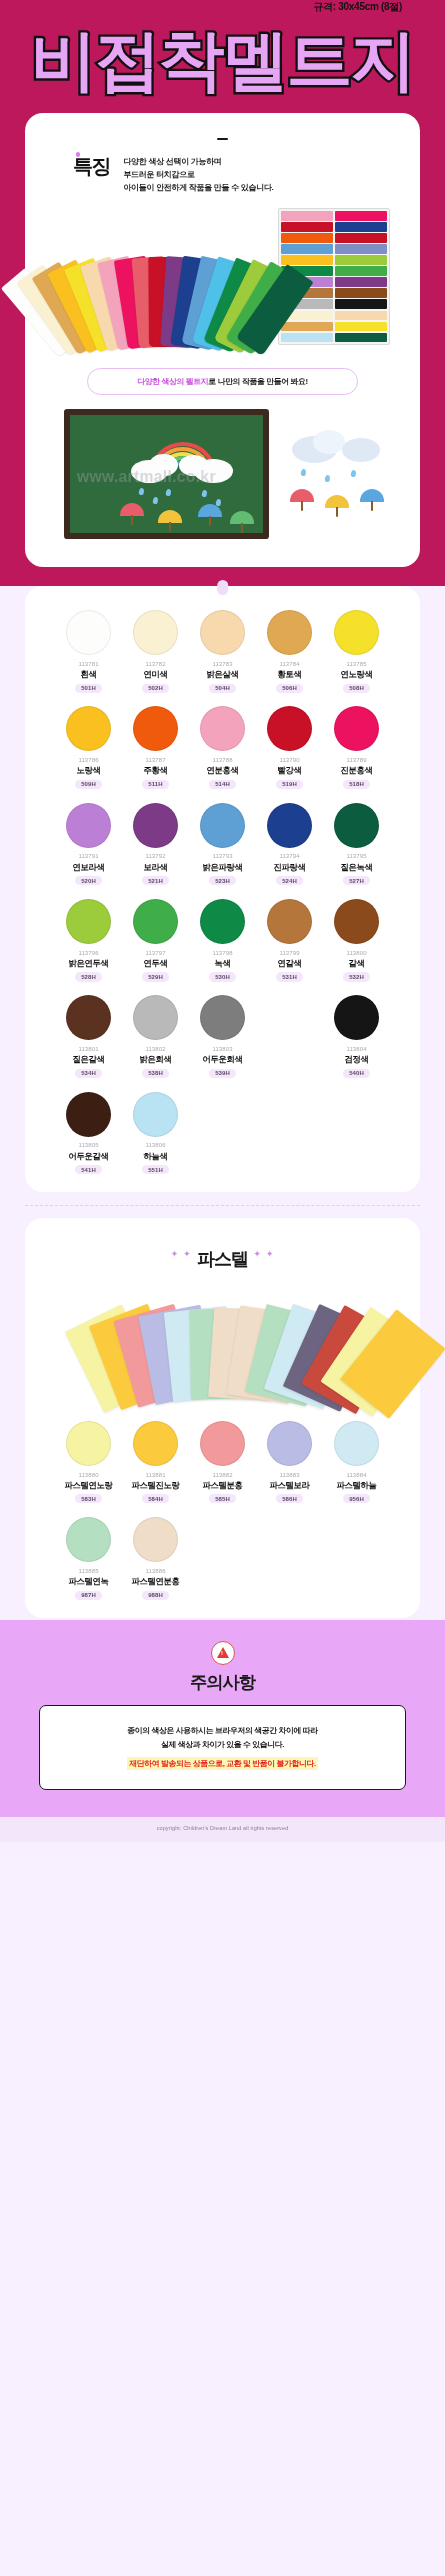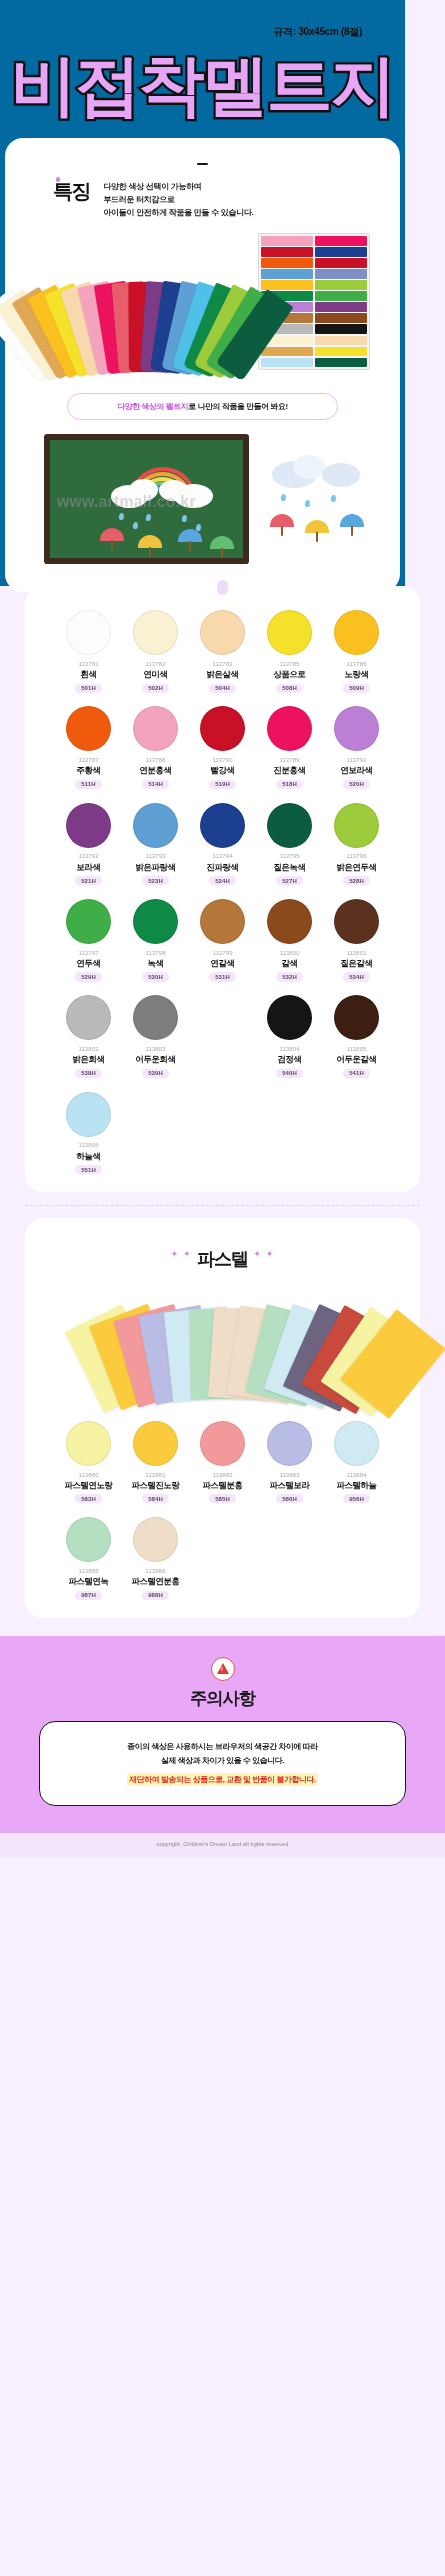--- a/index.html
+++ b/index.html
@@ -14,24 +14,23 @@
     position: relative;
     width: 445px;
     min-height: 2576px;
     background: #f9f0ff;
     overflow: hidden;
   }
 
   
   .hero {
     position: relative;
-    width: 405px;
+    width: 445px;
     height: 586px;
-    background: #0369a1;
-    padding-top: 25px;
+    background: #be185d;
   }
   .spec-line {
     text-align: right;
     padding-right: 43px;
     font-size: 10px;
     font-weight: 700;
     color: #111111;
     letter-spacing: -0.3px;
   }
   .hero-title-wrap {
@@ -339,21 +338,21 @@
     border-radius: 1.6px;
     transform-origin: bottom center;
     box-shadow: 0 1px 2.6px rgba(0,0,0,0.10);
   }
 
   
   .caution-zone {
     width: 445px;
     background: #e9a8f7;
     padding: 21px 0 27px 0;
-    margin-top: 18px;
+    margin-top: 2px;
   }
   .caution-head {
     text-align: center;
     margin-bottom: 11.5px;
   }
   .warn-ico {
     width: 24px; height: 24px;
     border-radius: 50%;
     background: #ffffff;
     border: 1.6px solid #d9534f;
@@ -382,21 +381,21 @@
     font-size: 17.3px;
     font-weight: 900;
     letter-spacing: -1px;
     color: #1a1a1a;
   }
   .caution-box {
     width: 367px;
     margin: 0 auto;
     background: #fff;
     border: 1.6px solid #1a1a1a;
-    border-radius: 16px;
+    border-radius: 7px;
     padding: 18px 15.7px 19px 15.7px;
     text-align: center;
   }
   .c-line {
     font-size: 7.9px;
     font-weight: 700;
     color: #161616;
     letter-spacing: -0.4px;
     line-height: 1.75;
   }
@@ -558,23 +557,29 @@
           <div class="sw-name">연미색</div>
           <div class="sw-price">502H</div>
         </div>
         <div class="sw">
           <div class="sw-disc" style="background: rgb(248, 217, 173);"></div>
           <div class="sw-code">113783</div>
           <div class="sw-name">밝은살색</div>
           <div class="sw-price">504H</div>
         </div>
         <div class="sw">
+          <div class="sw-disc" style="background: rgb(224, 168, 82);"></div>
+          <div class="sw-code">113784</div>
+          <div class="sw-name">황토색</div>
+          <div class="sw-price">506H</div>
+        </div>
+        <div class="sw">
           <div class="sw-disc" style="background: rgb(245, 224, 42);"></div>
           <div class="sw-code">113785</div>
-          <div class="sw-name">상품으로</div>
+          <div class="sw-name">연노랑색</div>
           <div class="sw-price">508H</div>
         </div>
         <div class="sw">
           <div class="sw-disc" style="background: rgb(249, 192, 31);"></div>
           <div class="sw-code">113786</div>
           <div class="sw-name">노랑색</div>
           <div class="sw-price">509H</div>
         </div>
         <div class="sw">
           <div class="sw-disc" style="background: rgb(240, 90, 12);"></div>

